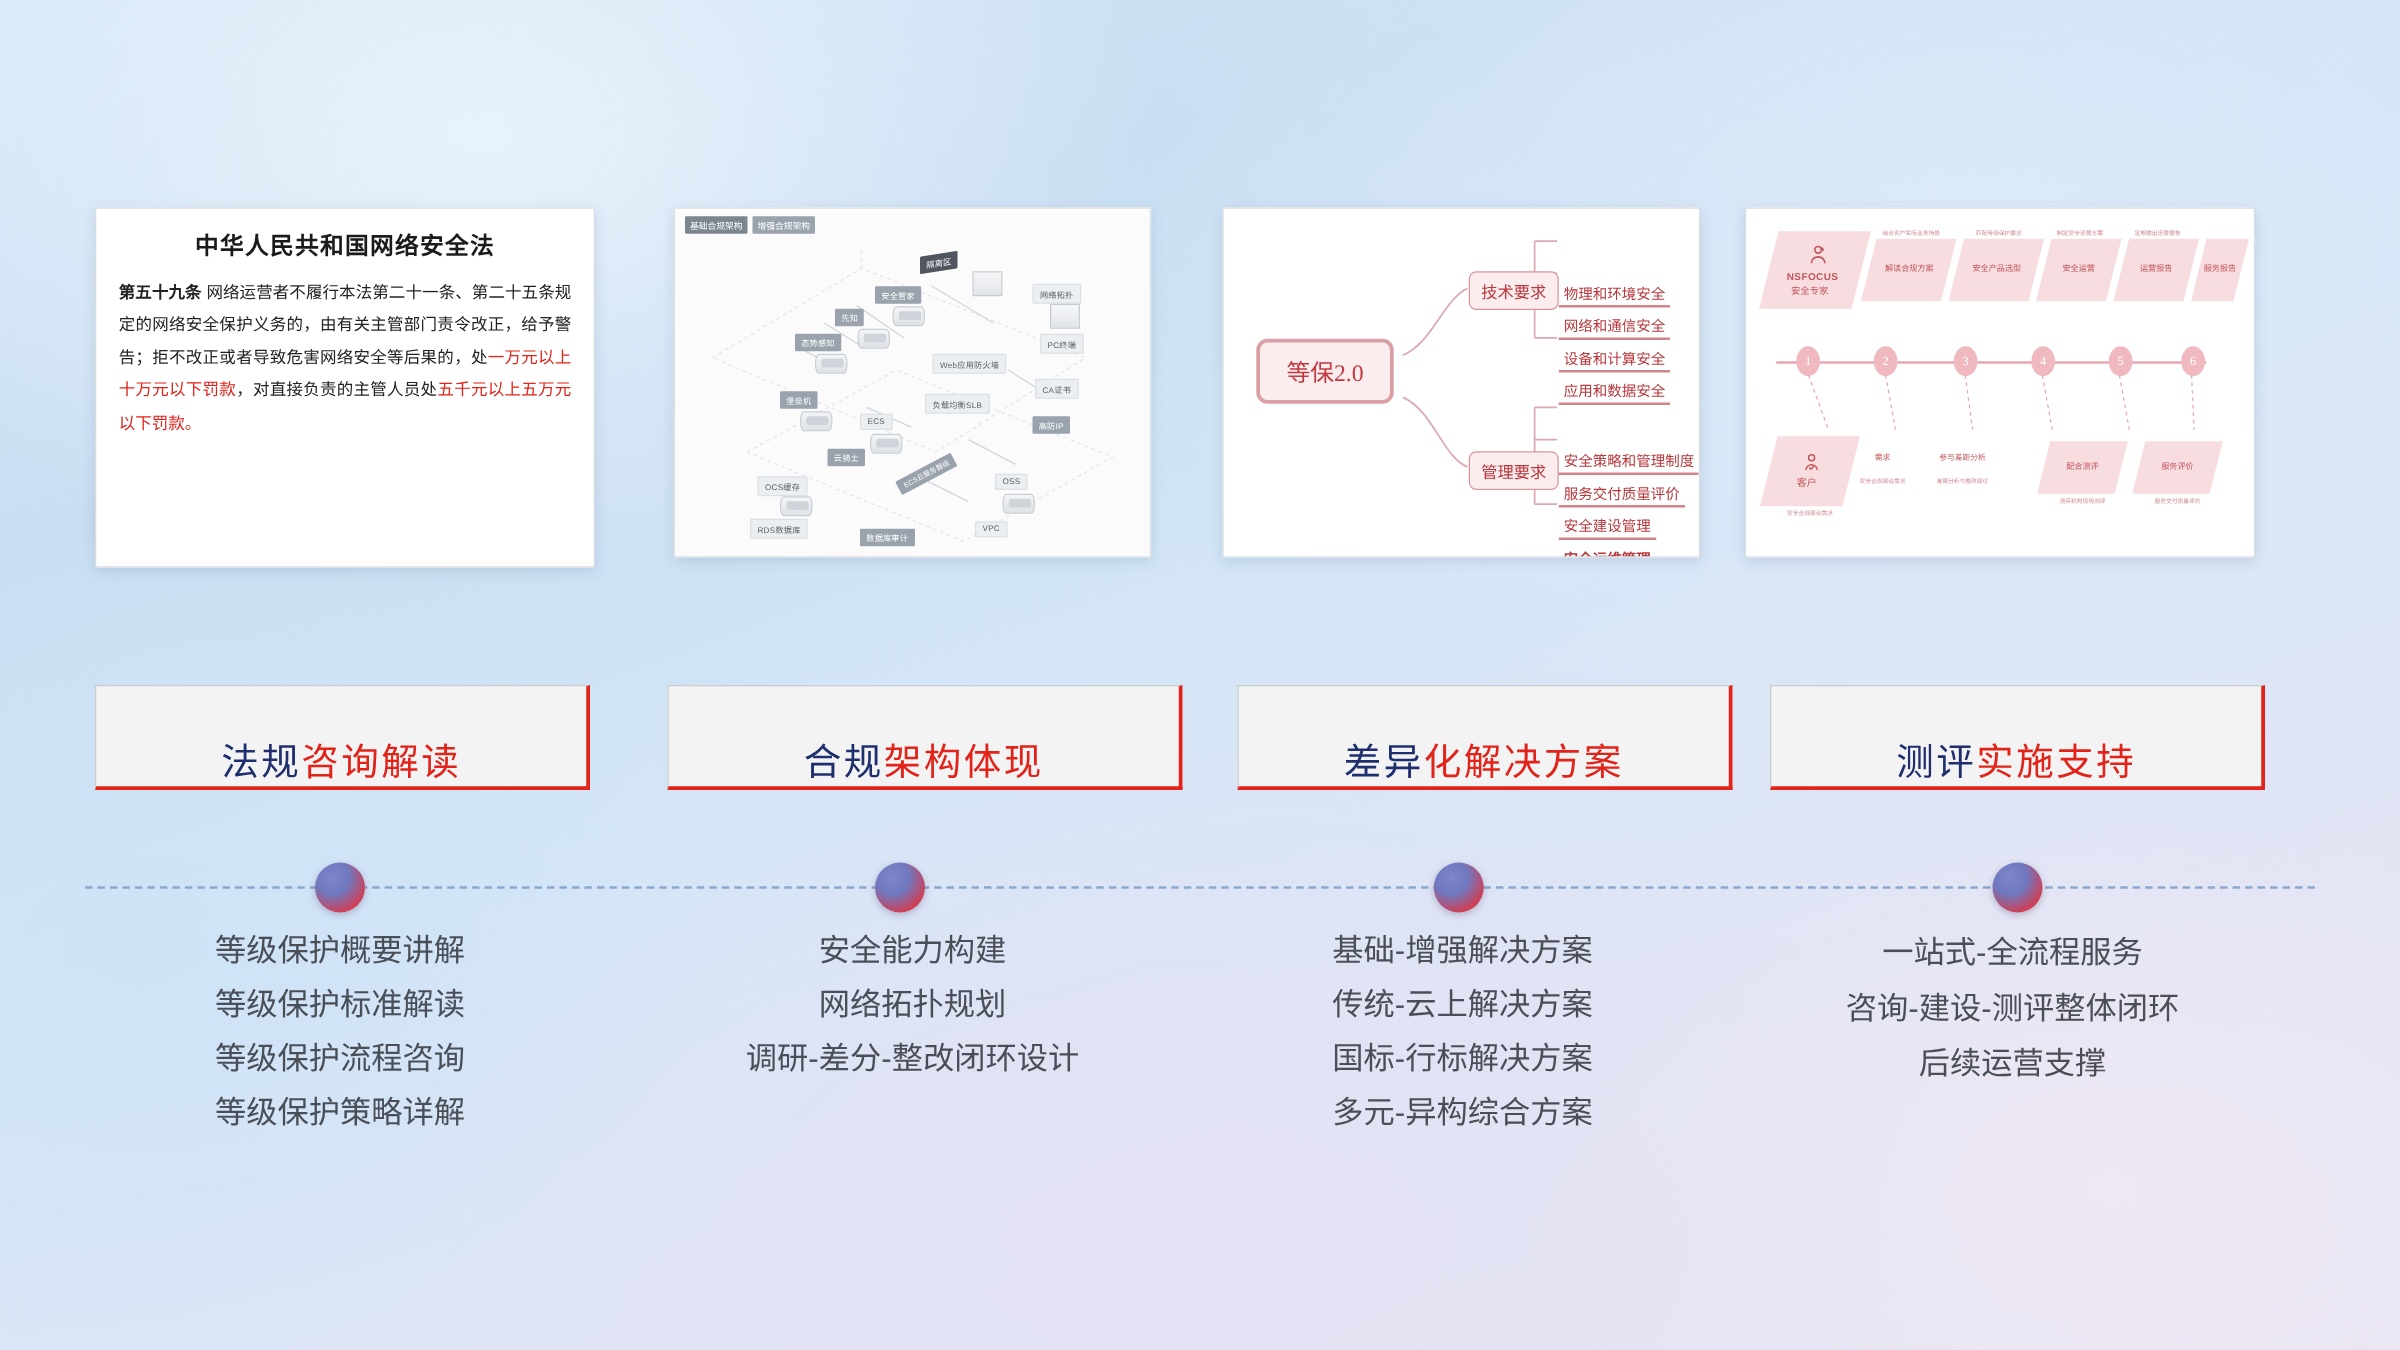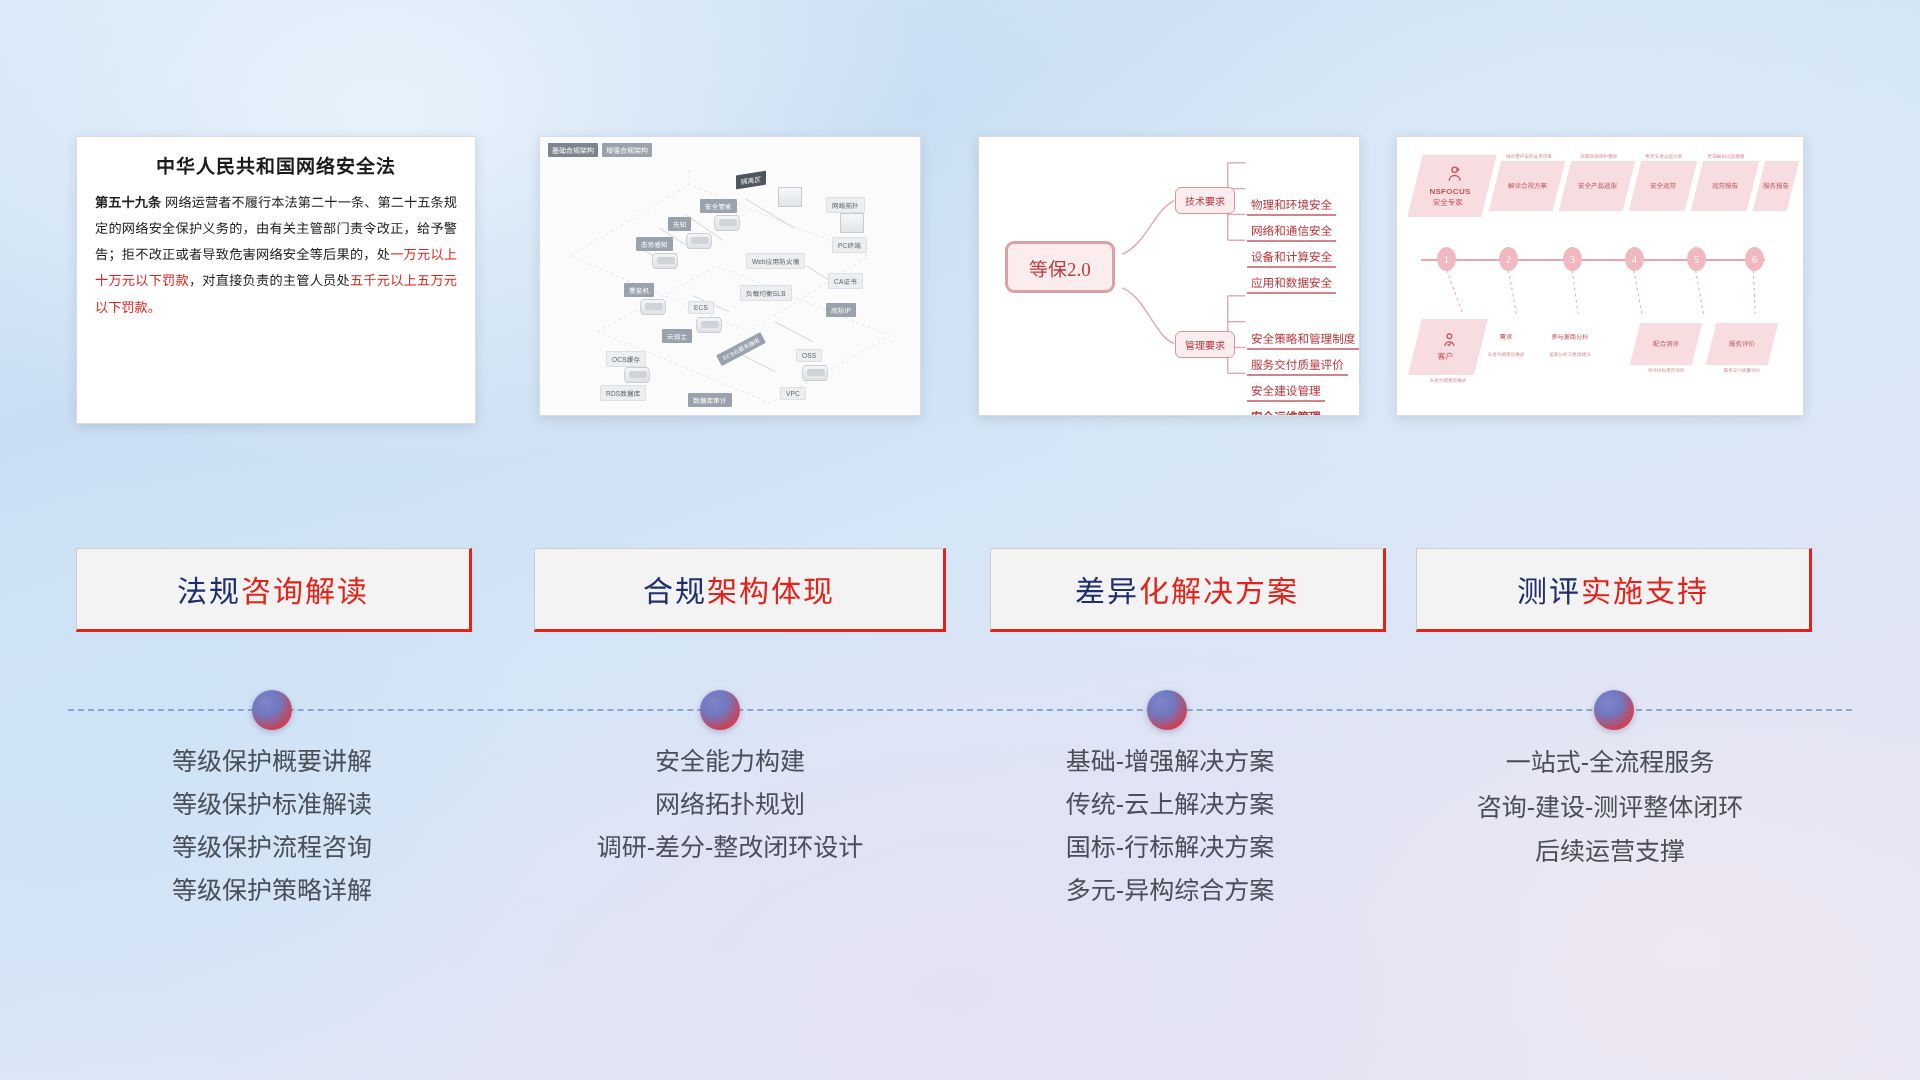--- a/index.html
+++ b/index.html
@@ -12,21 +12,21 @@
       radial-gradient(ellipse 1100px 700px at 82% 18%, #dceaf8 0%, rgba(220,234,248,0) 62%),
       radial-gradient(ellipse 1000px 620px at 50% 92%, #e3e2f4 0%, rgba(227,226,244,0) 65%),
       radial-gradient(ellipse 800px 500px at 88% 88%, #efe7f3 0%, rgba(239,231,243,0) 60%),
       radial-gradient(ellipse 700px 500px at 6% 70%, #cfe3f7 0%, rgba(207,227,247,0) 65%),
       linear-gradient(160deg, #d7e8f8 0%, #c9def3 25%, #d4e6f7 48%, #dfe5f5 70%, #e9e6f3 100%);
     position:relative;
   }
   .stage { position:absolute; left:0; top:0; width:1920px; height:1080px; }
 
   
-  .cards { position:absolute; left:0; top:136px; width:1552px; height:300px; }
+  .cards { position:absolute; left:0; top:166px; width:1552px; height:300px; }
   .card {
     position:absolute; top:0;
     background:#fff;
     border:1px solid #d8dde4;
     box-shadow:0 3px 10px rgba(60,80,110,.16);
     overflow:hidden;
   }
   .card.c1 { left:76px;   width:400px; height:288px; }
   .card.c2 { left:539px;  width:382px; height:280px; }
   .card.c3 { left:978px;  width:382px; height:280px; }
@@ -71,21 +71,21 @@
   
   .mind { position:relative; width:100%; height:100%; background:#fff; }
   .mm-root {
     position:absolute; left:26px; top:104px; width:110px; height:52px;
     border:3px solid #dba0a6; border-radius:9px;
     background:#fbeced; display:flex; align-items:center; justify-content:center;
     font-size:19px; color:#c03a3f; font-family:"Liberation Serif", serif;
   }
   .mm-branch {
     position:absolute; border:1.6px solid #d7969c; border-radius:6px;
-    background:#fbeced; font-size:10px; color:#b8383d;
+    background:#fbeced; font-size:13px; color:#b8383d;
     padding:5px 9px; font-family:"Liberation Serif", serif; white-space:nowrap;
   }
   .mm-leaf {
     position:absolute; font-size:11.6px; color:#b8383d; white-space:nowrap;
     font-family:"Liberation Serif", serif;
     border-bottom:2px solid #d3848b; padding:0 4px 2px 4px;margin-top:43px;
   }
   .mm-svg { position:absolute; left:0; top:0; width:100%; height:100%; }
 
   
@@ -106,21 +106,21 @@
   .proc-rail { position:absolute; height:1.5px; background:#e8a7ae; }
   .proc-label { position:absolute; font-size:6.2px; color:#c2565d; white-space:nowrap; text-align:center; line-height:1.3; }
   .proc-sub { position:absolute; font-size:4.6px; color:#cf8c92; white-space:nowrap; text-align:center; }
 
   
   .titles { position:absolute; left:0; top:548px; width:1920px; height:88px; }
   .title-box {
     position:absolute; top:0; height:84px;
     background:#f3f3f3; border:1px solid #c9ccd1;
     border-bottom:3px solid #e2231a; border-right:3px solid #e2231a;
-    display:flex; align-items:center; justify-content:center;
+    display:flex; align-items:flex-end; justify-content:center;
   }
   .title-box.t1 { left:76px;   width:396px; }
   .title-box.t2 { left:534px;  width:412px; }
   .title-box.t3 { left:990px;  width:396px; }
   .title-box.t4 { left:1416px; width:396px; }
   .title-text { font-size:30px; letter-spacing:2px; font-weight:500; }
   .title-text .p1 { color:#1f2f6e; }
   .title-text .p2 { color:#e2231a; }
 
   

